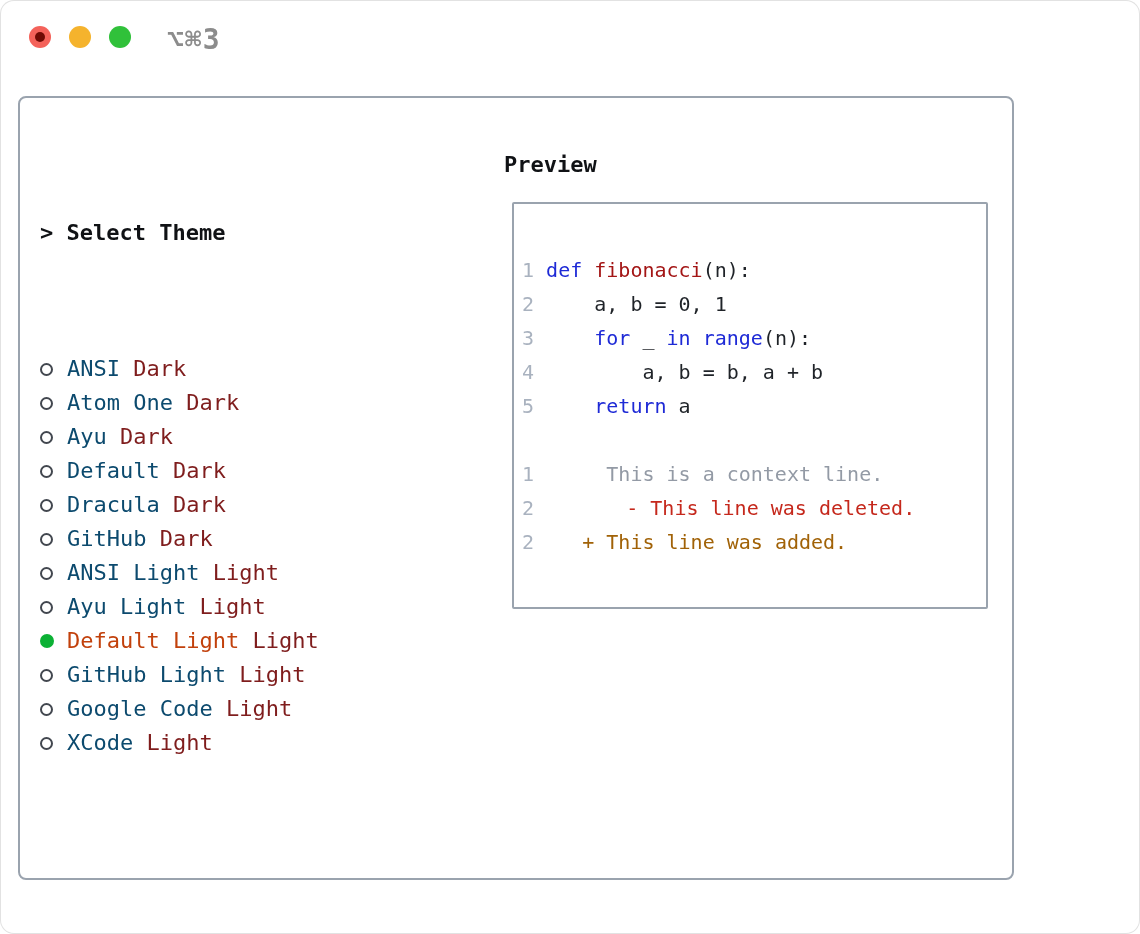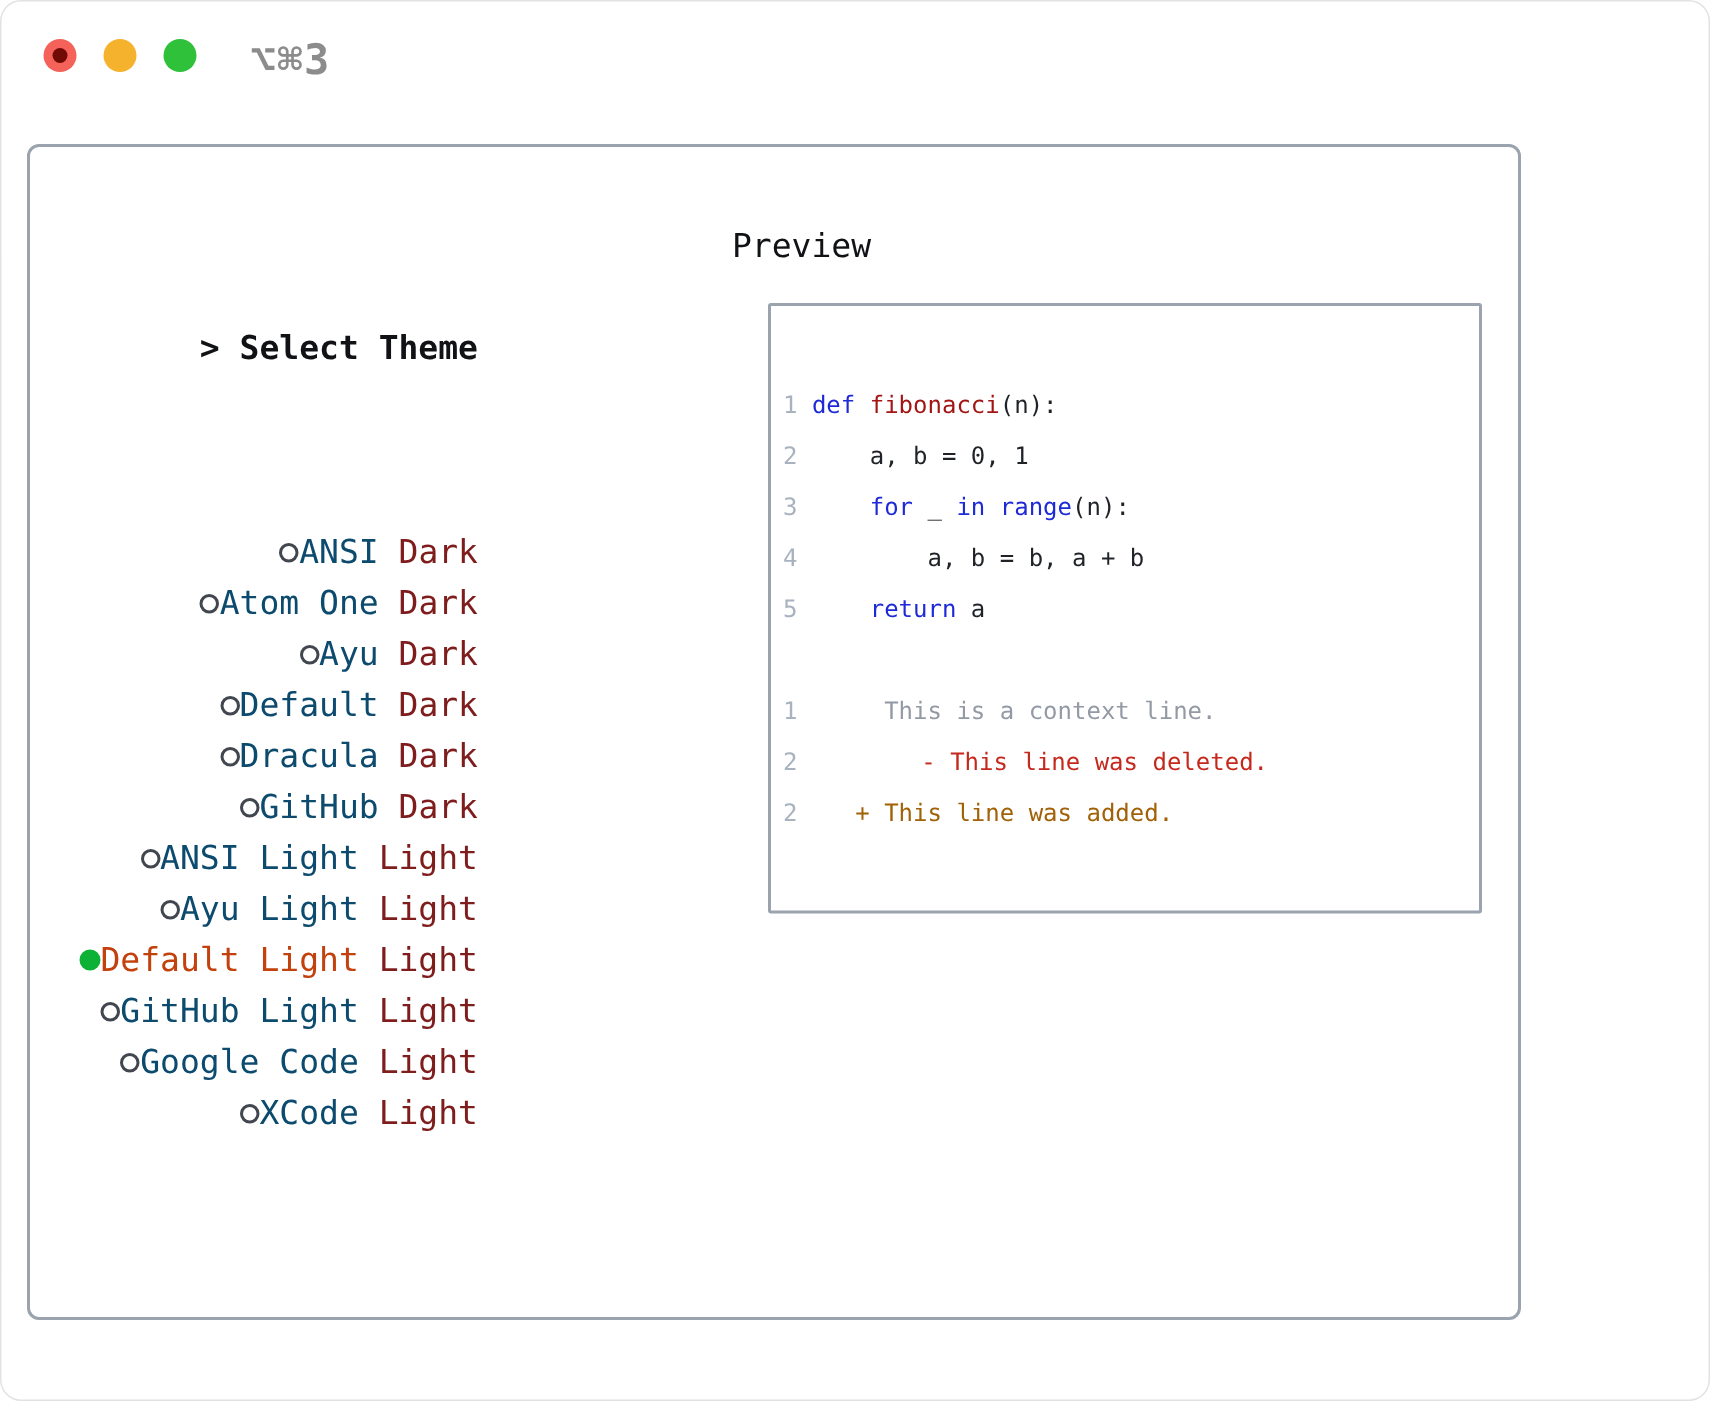--- a/index.html
+++ b/index.html
@@ -11,33 +11,33 @@
   .tl.red{left:29px;background:#f4625a;}
   .tl.yellow{left:69px;background:#f5b32d;}
   .tl.green{left:109px;background:#30c13a;}
   .tl .dot{position:absolute;left:6px;top:6px;width:10px;height:10px;border-radius:50%;background:#6f0a04;}
   .shortcut{position:absolute;left:167px;top:23px;font-size:28px;font-weight:bold;color:#8c8c8c;letter-spacing:1px;}
   
   .panel{position:absolute;left:18px;top:96px;width:996px;height:784px;border:2px solid #9aa3ae;
          border-radius:8px;box-sizing:border-box;background:#ffffff;}
   
   .left-col{position:absolute;left:20px;top:50px;font-size:22px;line-height:34px;white-space:pre;color:#22262c;}
-  .row{height:34px;text-align:right;}
+  .row{height:34px;}
   .prompt,.htitle{font-weight:bold;color:#101215;}
   .mark{display:inline-block;width:27px;}
   .circ{display:inline-block;width:13px;height:13px;box-sizing:border-box;border:2px solid #42474f;border-radius:50%;}
   .circ.sel{width:14px;height:14px;border-color:#0cb135;background:#0cb135;}
   .lab{color:#0c4a6e;}
   .lab.sel{color:#c2410c;}
   .tag{color:#7f1d1d;margin-left:1ch;}
   
-  .preview-title{position:absolute;left:468px;top:50px;font-size:22px;line-height:34px;font-weight:normal;color:#101215;}
+  .preview-title{position:absolute;left:484px;top:50px;font-size:22px;line-height:34px;font-weight:bold;color:#101215;}
   .preview-box{position:absolute;left:492px;top:104px;width:476px;height:407px;border:2px solid #9aa3ae;
                box-sizing:border-box;border-radius:2px;background:#ffffff;}
-  .code{position:absolute;left:8px;top:49px;font-size:16px;line-height:34px;white-space:pre;}
+  .code{position:absolute;left:8px;top:49px;font-size:20px;line-height:34px;white-space:pre;}
   .cline{height:34px;}
   .tk-num{color:#a9b2bf;}
   .tk-kw{color:#1e2ad6;}
   .tk-fn{color:#a31515;}
   .tk-plain{color:#1f2328;}
   .tk-ctx{color:#939aa5;text-align:right;}
   .tk-del{color:#c5281c;margin-left:44px;}
   .tk-add{color:#a16207;}
 </style>
 </head>

